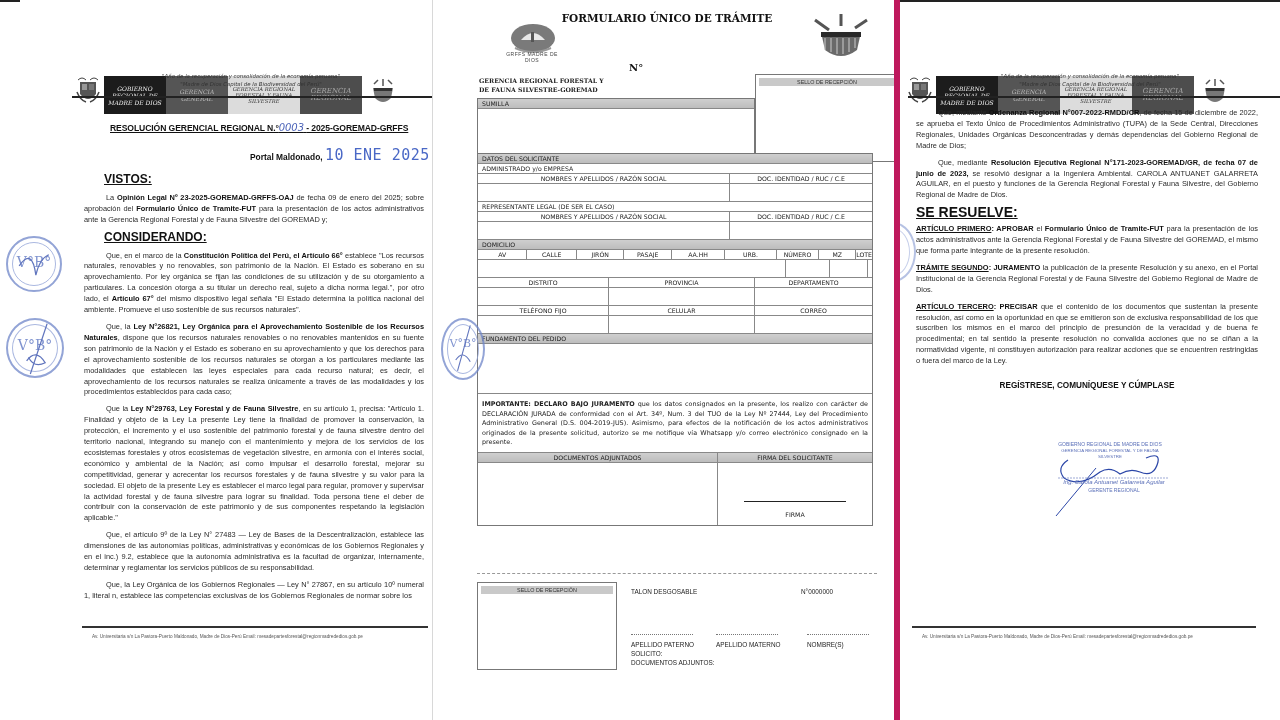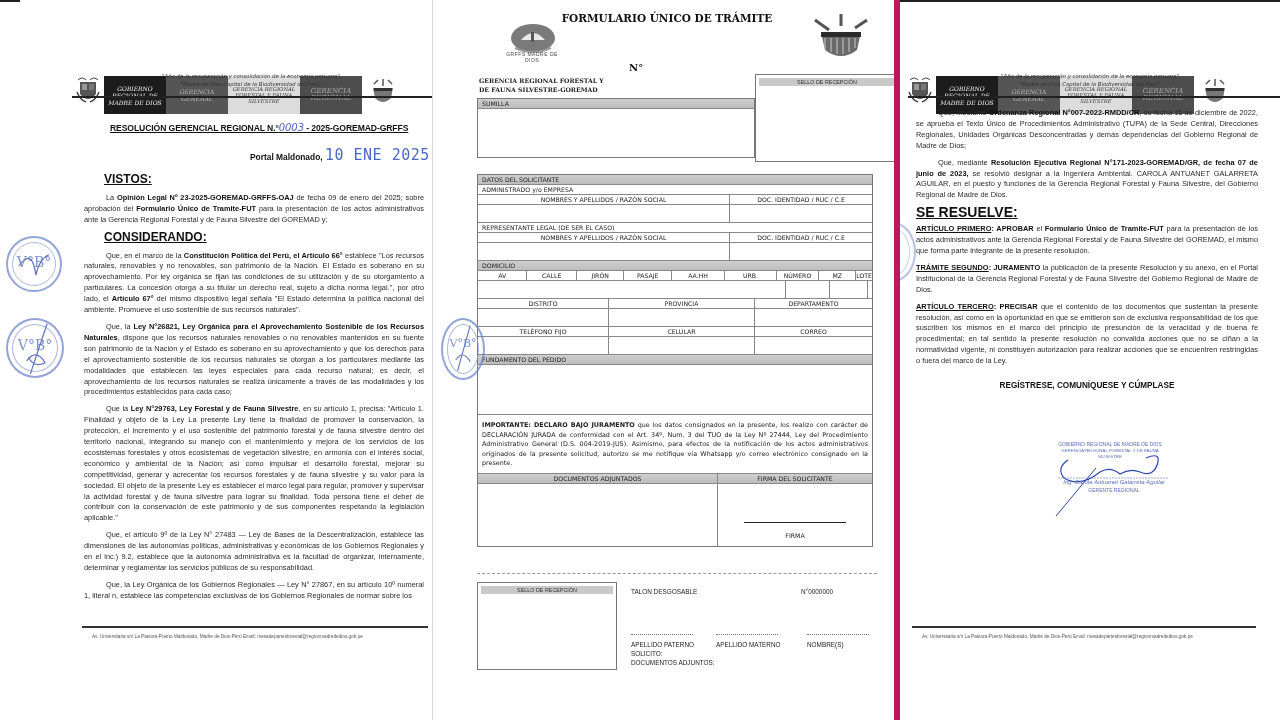--- a/index.html
+++ b/index.html
@@ -167,21 +167,21 @@
 
   <div class="sello-box" style="left:322px;top:74px;width:144px;height:88px;">
     <div class="sh">SELLO DE RECEPCIÓN</div>
   </div>
 
   <div class="form" style="top:98px;width:278px;height:60px;">
     <div class="sec-head">SUMILLA</div>
     <div class="blank" style="height:48px;"></div>
   </div>
 
-  <div class="form" style="top:174px;">
+  <div class="form" style="top:153px;">
     <div class="sec-head">DATOS DEL SOLICITANTE</div>
     <div class="frow" style="height:10px;">
         <div class="fcell left" style="flex:1;">ADMINISTRADO y/o EMPRESA</div>
       </div>
     <div class="frow" style="height:10px;">
       <div class="fcell" style="width:252px;">NOMBRES Y APELLIDOS / RAZÓN SOCIAL</div>
       <div class="fcell" style="flex:1;">DOC. IDENTIDAD / RUC / C.E</div>
     </div>
     <div class="frow" style="height:18px;">
       <div class="fcell" style="width:252px;"></div>

